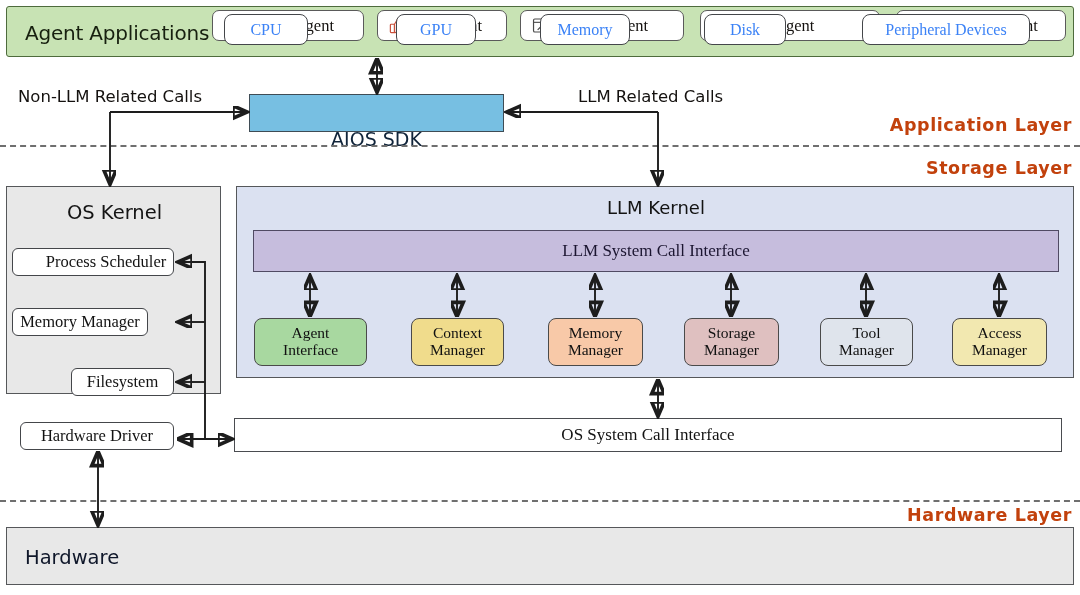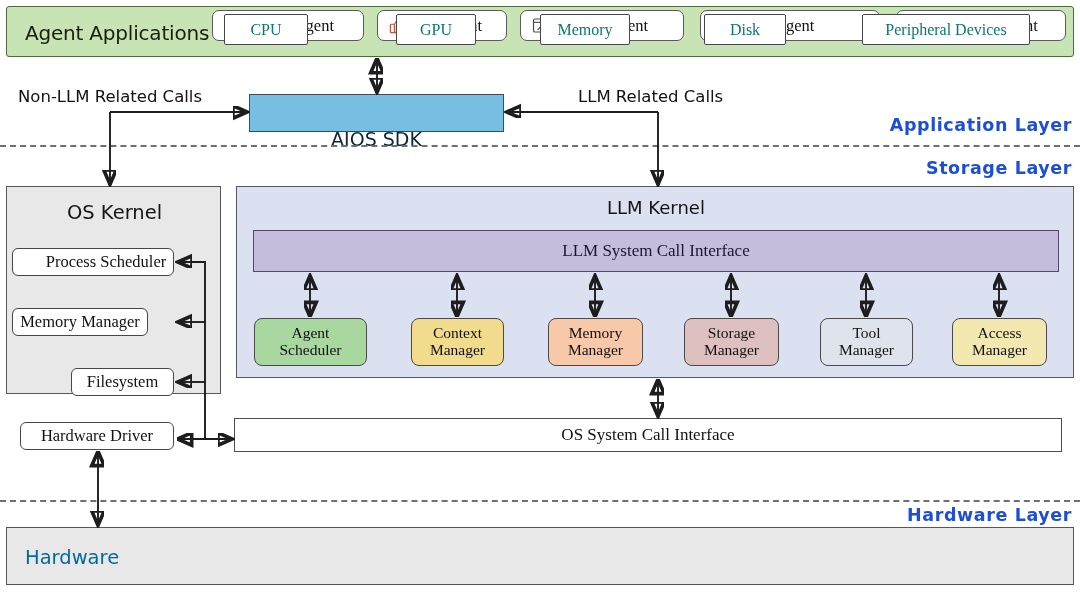--- a/index.html
+++ b/index.html
@@ -77,21 +77,21 @@
     white-space: nowrap;
   }
 
   
   .layer-label {
     position: absolute;
     font-family: "DejaVu Sans", sans-serif;
     font-size: 17.5px;
     font-weight: 600;
     letter-spacing: 0.6px;
-    color: #1d4ed8;
+    color: #c2410c;
     white-space: nowrap;
     text-align: right;
   }
 
   
   .divider {
     position: absolute;
     left: 0; width: 1080px; height: 0;
     border-top: 2.4px dashed #6f6f6f;
   }
@@ -182,32 +182,32 @@
     left: 6px; top: 527px; width: 1068px; height: 58px;
     background: #e8e8e8;
     border: 1.5px solid #55575a;
   }
   #hw-title {
     position: absolute;
     left: 18px; top: 0; height: 58px;
     display: flex; align-items: center;
     font-family: "DejaVu Sans", sans-serif;
     font-size: 19.5px;
-    color: #0369a1;
+    color: #0f172a;
   }
   .hw-chip {
     position: absolute;
     top: 14px; height: 31px;
     background: #ffffff;
     border: 1.4px solid #44464a;
-    border-radius: 2px;
+    border-radius: 8px;
     display: flex; align-items: center; justify-content: center;
     font-family: "Liberation Serif", serif;
     font-size: 16px;
-    color: #0f766e;
+    color: #3b82f6;
     box-sizing: border-box;
     white-space: nowrap;
   }
 
   
   #wires {
     position: absolute;
     left: 0; top: 0; width: 1080px; height: 595px;
     pointer-events: none;
   }
@@ -298,21 +298,21 @@
   <div class="os-item" style="left:20px; top:422px; width:154px;font-family:Liberation Serif, serif;">Hardware Driver</div>
 
   <div class="box" id="llm-kernel">
     <div id="llm-kernel-title">LLM Kernel</div>
   </div>
 
   <div id="llm-syscall">LLM System Call Interface</div>
 
   <div class="mgr" style="left:254px; width:113px; background:#a8d8a0;">
     <span>Agent</span>
-    <span>Scheduler</span>
+    <span>Interface</span>
   </div>
   <div class="mgr" style="left:411px; width:93px; background:#f0dc8c;">
     <span>Context</span>
     <span>Manager</span>
   </div>
   <div class="mgr" style="left:548px; width:95px; background:#f8c9a8;">
     <span>Memory</span>
     <span>Manager</span>
   </div>
   <div class="mgr" style="left:684px; width:95px; background:#dfc0c0;">

